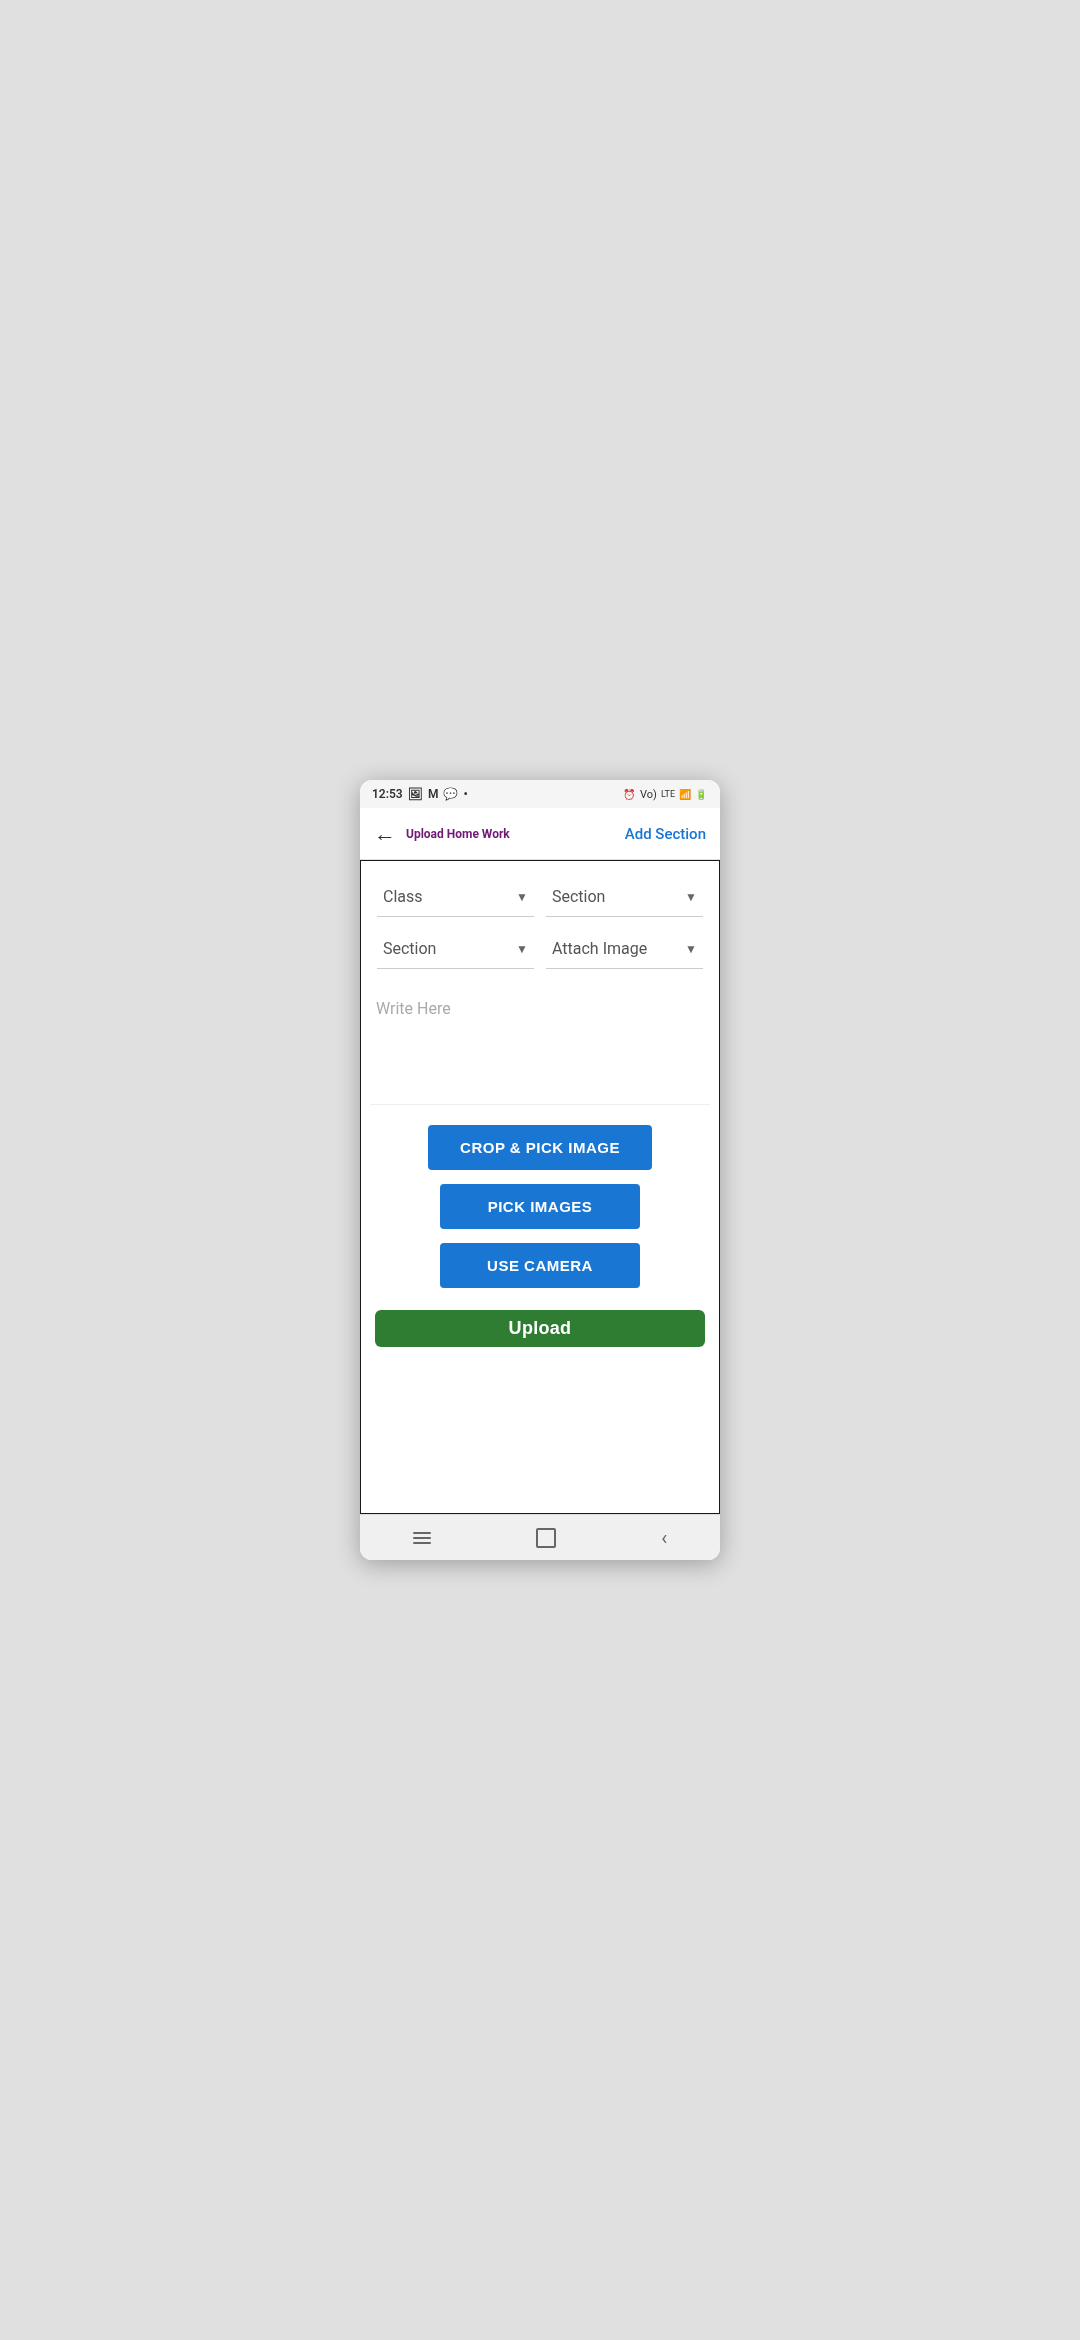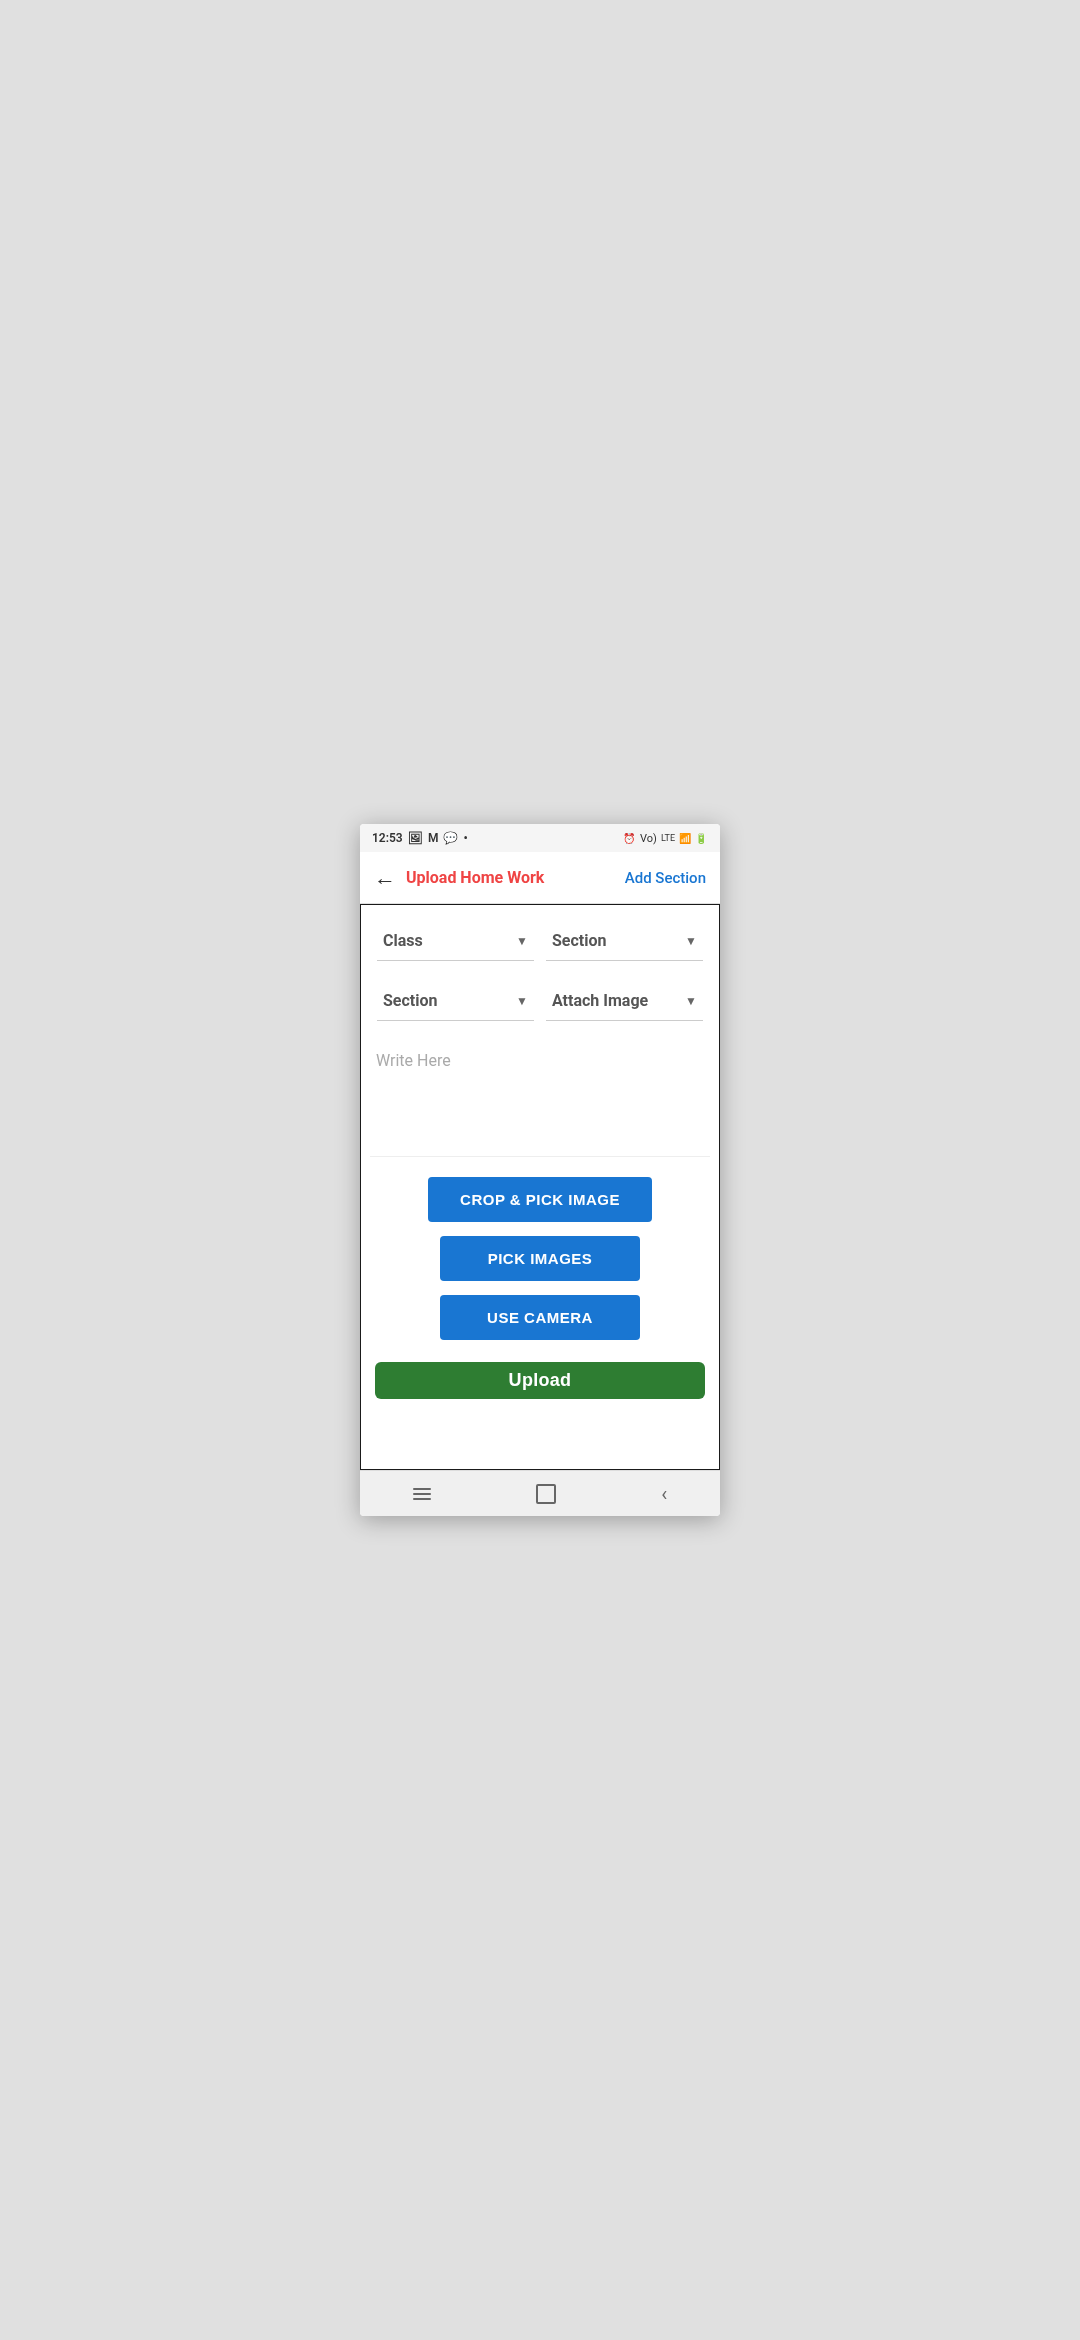--- a/index.html
+++ b/index.html
@@ -13,27 +13,27 @@
       font-family: 'Roboto', Arial, sans-serif;
       background: #e0e0e0;
       display: flex;
       justify-content: center;
       align-items: center;
       min-height: 100vh;
     }
 
     .phone-frame {
       width: 360px;
-      height: 692px;
+      height: 780px;
       background: #fff;
       display: flex;
       flex-direction: column;
       overflow: hidden;
       position: relative;
-      border-radius: 4px;
+      border-radius: 12px;
       box-shadow: 0 4px 24px rgba(0,0,0,0.3);
     }
 
     
     .status-bar {
       background: #f5f5f5;
       height: 28px;
       display: flex;
       align-items: center;
       justify-content: space-between;
@@ -71,23 +71,23 @@
 
     .nav-back {
       font-size: 22px;
       color: #333;
       cursor: pointer;
       margin-right: 10px;
       line-height: 1;
     }
 
     .nav-title {
-      font-size: 16px;
+      font-size: 12px;
       font-weight: 700;
-      color: #ef4444;
+      color: #701a75;
       flex: 1;
     }
 
     .nav-action {
       font-size: 15px;
       font-weight: 500;
       color: #1976D2;
       cursor: pointer;
     }
 
@@ -100,22 +100,21 @@
       border: 1.5px solid #1a1a1a;
       margin: 0;
       overflow-y: auto;
     }
 
     
     .form-section {
       padding: 16px 16px 8px 16px;
       display: flex;
       flex-direction: column;
-      gap: 12px;
-      font-weight: bold;
+      gap: 4px;
     }
 
     .form-row {
       display: flex;
       gap: 12px;
       margin-bottom: 8px;
     }
 
     .dropdown-field {
       flex: 1;

